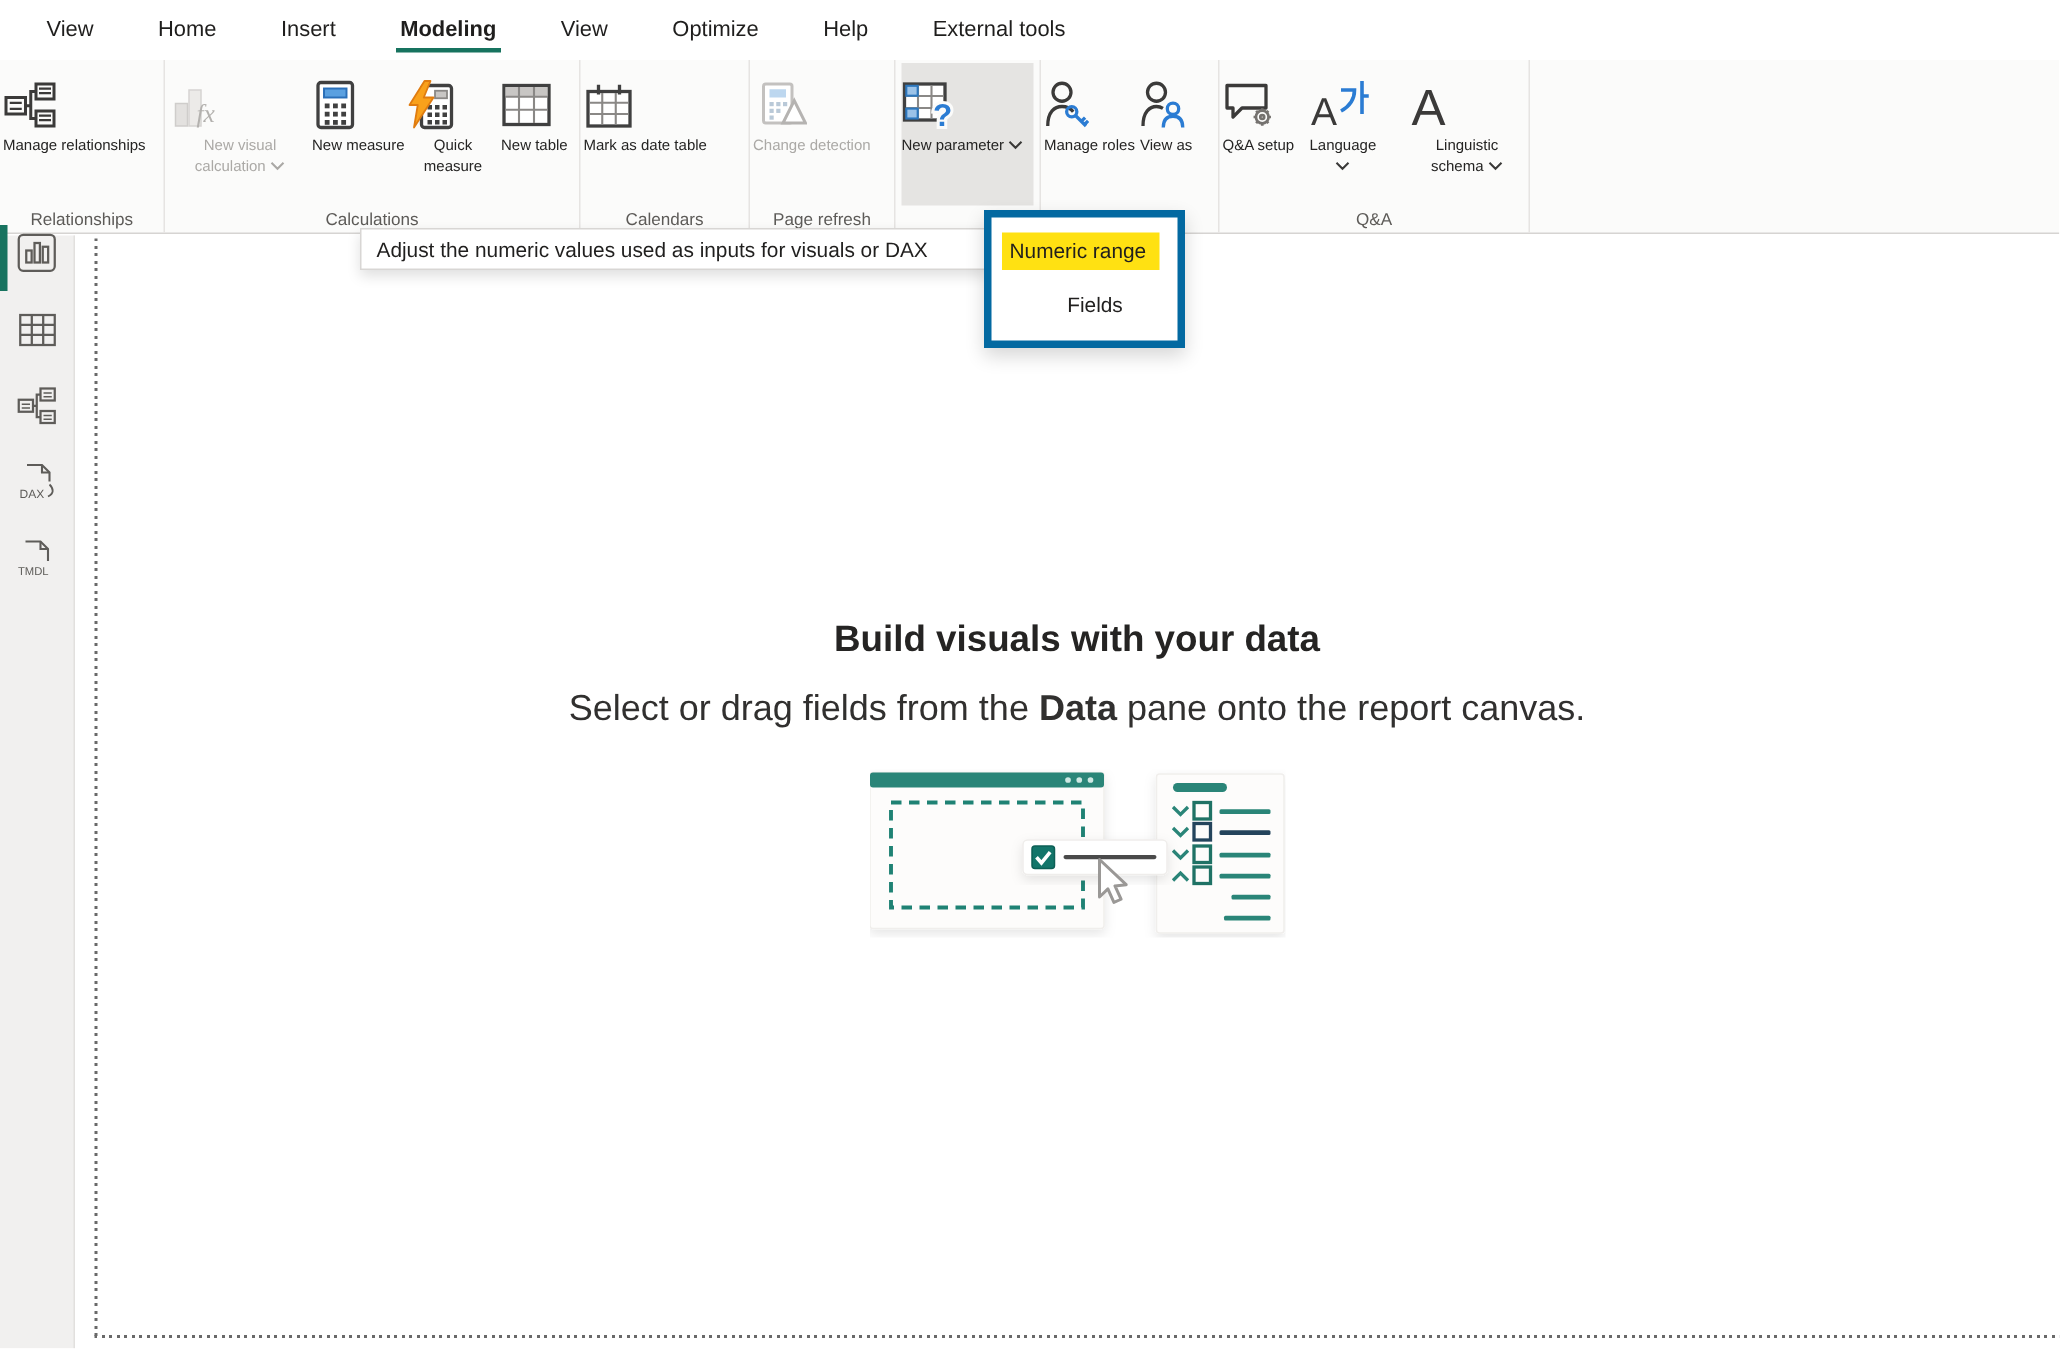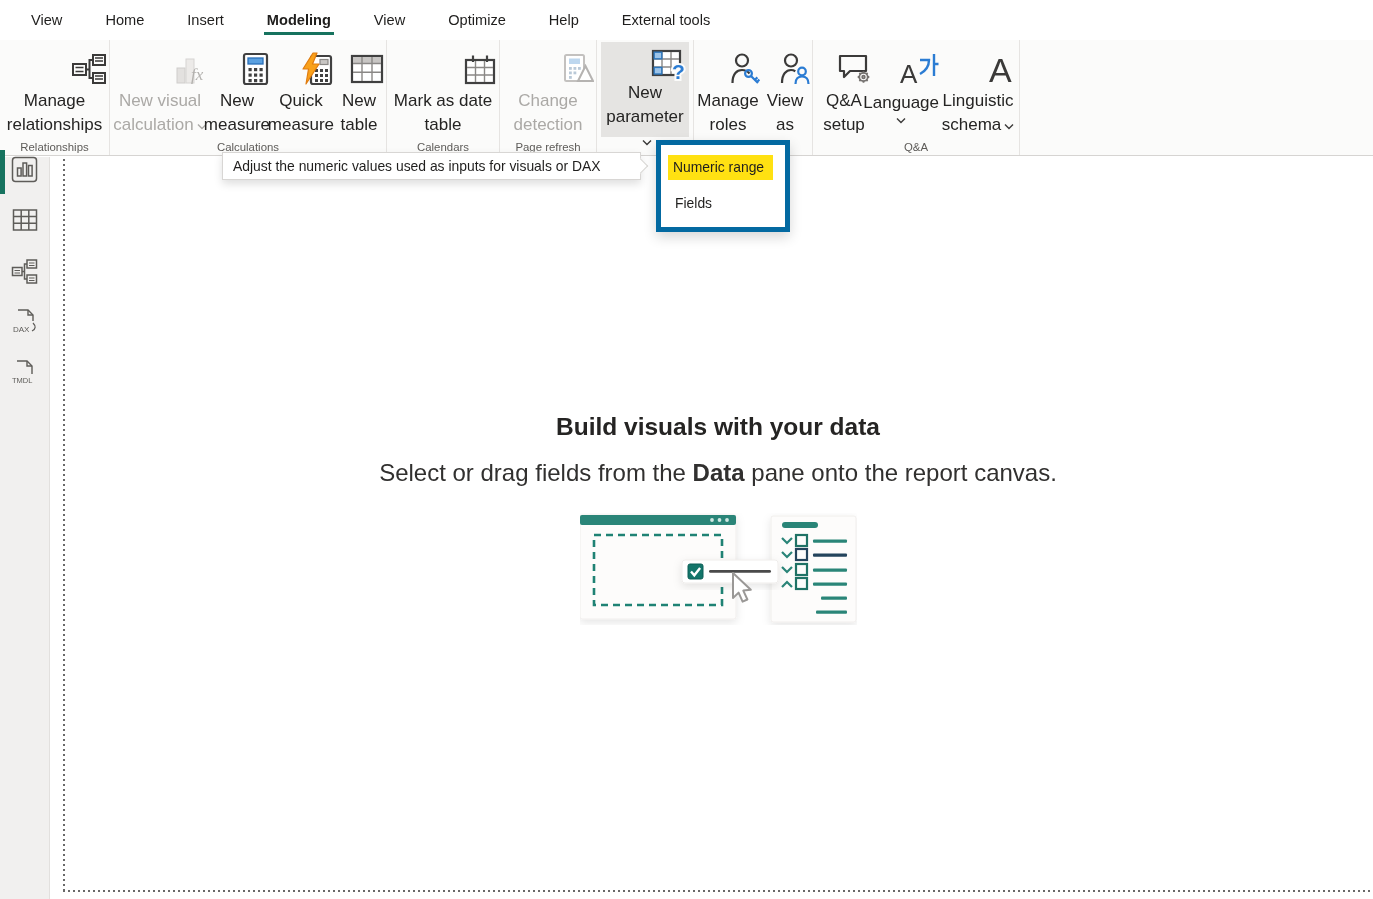--- a/index.html
+++ b/index.html
@@ -19,47 +19,47 @@
               height:3px; background:#17735f; }
 
   
   .ribbon { position:absolute; top:40px; left:0; right:0; height:116px; background:#fbfbfa;
             border-bottom:1px solid #d6d4d2; display:flex; align-items:stretch; }
   .rgroup { position:relative; border-right:1px solid #e6e4e2; display:flex;
             flex-direction:column; align-items:center; padding:0 2px; }
   .rgroup-buttons { display:flex; align-items:flex-start; }
   .rgroup-label { position:absolute; bottom:2px; left:0; right:0; text-align:center;
             font-size:11.4px; color:#5d5b58; white-space:nowrap; }
-  .rbtn { display:flex; flex-direction:column; align-items:flex-end; padding-top:7px;
+  .rbtn { display:flex; flex-direction:column; align-items:flex-start; padding-top:7px;
           height:95px; margin-top:2px; cursor:pointer; }
   .rbtn .icon { height:42px; display:flex; align-items:center; justify-content:center; }
-  .rbtn .lbl { font-size:17px; line-height:1.42; text-align:center; color:#252423; }
+  .rbtn .lbl { font-size:10px; line-height:1.42; text-align:center; color:#252423; }
   .rbtn.disabled { cursor:default; }
   .rbtn.disabled .lbl { color:#aba9a6; }
   .rbtn.pressed { background:#e5e4e2; }
   .chev { margin-left:3px; }
   .chev-below svg { display:block; margin:2px auto 0; }
 
   
-  .tooltip { position:absolute; left:222px; top:152px; width:419px; height:28px;
+  .tooltip { position:absolute; left:240px; top:152px; width:419px; height:28px;
              background:#fff; border:1px solid #d8d6d4; box-shadow:0 4px 9px rgba(0,0,0,.13);
              display:flex; align-items:center; padding:0 10px; font-size:13.9px; color:#201f1e;
              z-index:40; white-space:nowrap; }
   .tooltip::after { content:""; position:absolute; right:-6px; top:50%;
              transform:translateY(-50%) rotate(45deg); width:10px; height:10px; background:#fff;
              border-top:1px solid #d8d6d4; border-right:1px solid #d8d6d4; }
 
   
   .dropdown { position:absolute; left:656px; top:140px; width:134px; background:#fff;
               border:5px solid #0369a1; box-shadow:0 5px 12px rgba(0,0,0,.16); z-index:50;
               padding:8px 0 12px; }
   .dd-item { font-size:13.9px; color:#201f1e; cursor:pointer; }
   .dd-item.first { padding:2px 0 2px 7px; }
   .dd-item.first .hl { background:#ffe112; display:inline-block; padding:4px 9px 5px 5px; }
-  .dd-item.second { padding:13px 0 4px 14px; }
+  .dd-item.second { padding:13px 0 4px 14px;text-align:center; }
 
   
   .main { position:absolute; top:157px; left:0; right:0; bottom:0; display:flex; }
   .sidebar { width:50px; background:#f1f0ef; border-right:1px solid #e2e0de;
              display:flex; flex-direction:column; align-items:center;
              gap:23px; }
   .side-item { position:relative; width:50px; height:28px; display:flex;
              align-items:center; justify-content:center; cursor:pointer; color:#5e5c59; }
   .side-item.active::before { content:""; position:absolute; left:0; top:-7px; height:44px;
              width:5px; background:#17735f; }

